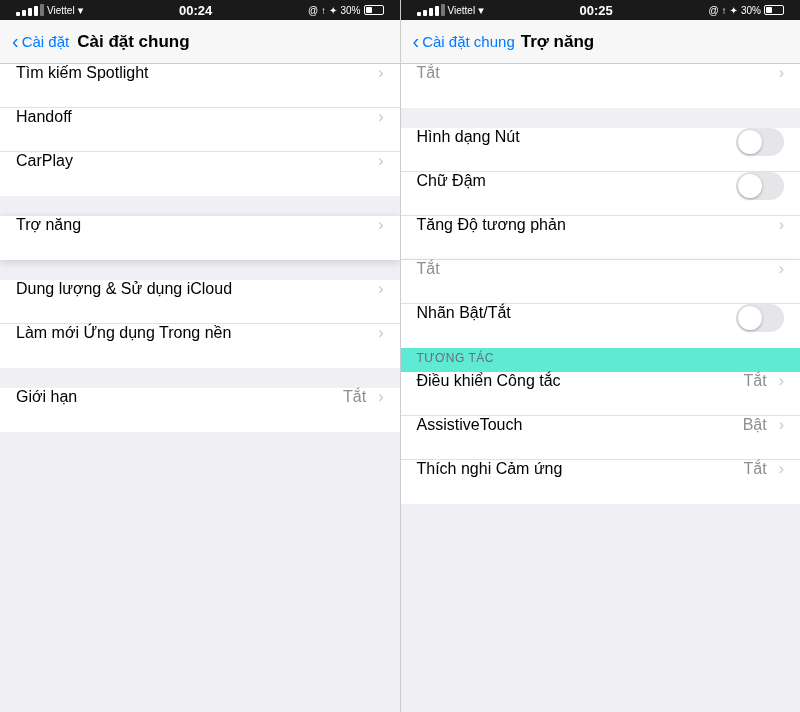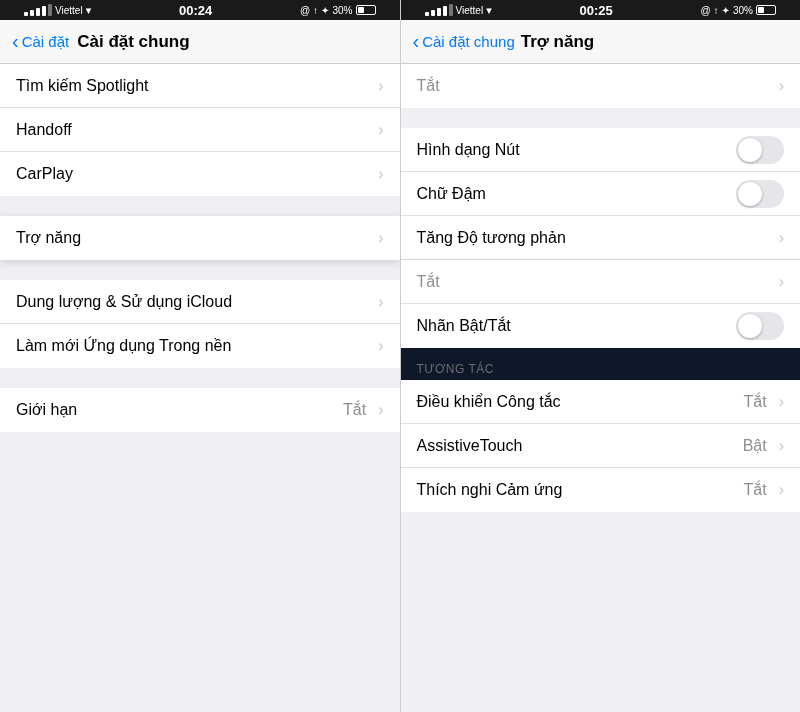--- a/index.html
+++ b/index.html
@@ -20,21 +20,21 @@
       overflow: hidden;
     }
 
     
     .status-bar {
       height: 20px;
       background: #000;
       display: flex;
       align-items: center;
       justify-content: space-between;
-      padding: 0 24px;
+      padding: 0 16px;
       font-size: 10px;
       color: #fff;
       flex-shrink: 0;
     }
     .status-left { display: flex; align-items: center; gap: 3px; }
     .status-center { font-size: 13px; font-weight: 700; }
     .status-right { display: flex; align-items: center; gap: 3px; font-size: 10px; }
 
     
     .signal-dots { display: flex; gap: 2px; align-items: flex-end; }
@@ -81,21 +81,21 @@
     .settings-group {
       background: #fff;
       margin-bottom: 0;
     }
     .settings-group + .settings-group {
       margin-top: 20px;
     }
 
     .settings-item {
       display: flex;
-      align-items: center;
+      align-items: flex-start;
       justify-content: space-between;
       padding: 0 16px;
       height: 44px;
       background: #fff;
       border-bottom: 1px solid #e0e0e0;
       cursor: pointer;
       position: relative;
     }
     .settings-item:last-child {
       border-bottom: none;
@@ -136,25 +136,25 @@
       border-radius: 50%;
       background: #fff;
       top: 2px;
       box-shadow: 0 1px 3px rgba(0,0,0,0.3);
       transition: left 0.2s;
     }
     .toggle.off::after { left: 2px; }
 
     
     .section-header {
-      height: 32px;
-      display: flex;
-      align-items: flex-end;
+      height: 24px;
+      display: flex;
+      align-items: center;
       padding: 0 16px 4px;
-      background: #0f172a;
+      background: #5eead4;
     }
     .section-header-text {
       font-size: 12px;
       color: #6d6d72;
       text-transform: uppercase;
       letter-spacing: 0.5px;
     }
 
     
     .row-highlighted {

